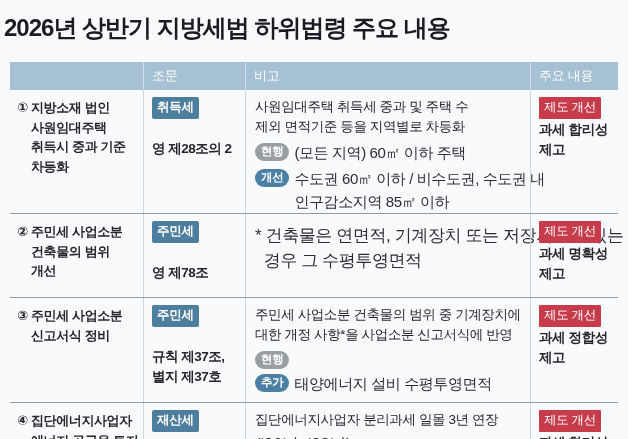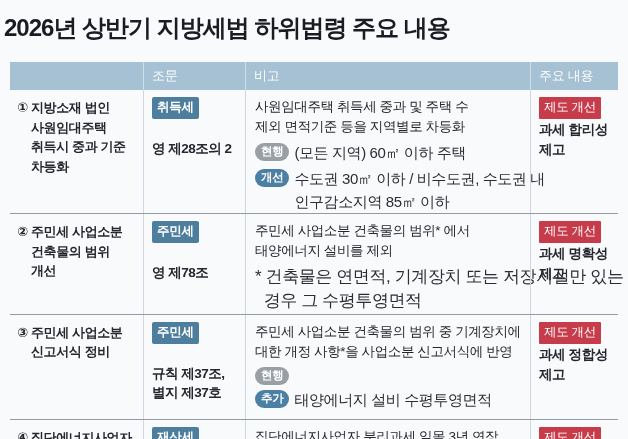--- a/index.html
+++ b/index.html
@@ -97,21 +97,21 @@
     </div>
     <div class="cell c-content">
       <div class="content-title">사원임대주택 취득세 중과 및 주택 수
 제외 면적기준 등을 지역별로 차등화</div>
       <div class="detail">
         <span class="pill gray">현행</span>
         <span class="detail-text">(모든 지역) 60㎡ 이하 주택</span>
       </div>
       <div class="detail">
         <span class="pill blue">개선</span>
-        <span class="detail-text">수도권 30㎡ 이하 / 비수도권, 수도권 내
+        <span class="detail-text">수도권 60㎡ 이하 / 비수도권, 수도권 내
 인구감소지역 85㎡ 이하</span>
       </div>
     </div>
     <div class="cell c-remark">
       <span class="remark-badge">제도 개선</span>
       <div class="remark-text">과세 합리성
 제고</div>
     </div>
   </div>
 
@@ -120,22 +120,20 @@
       <span class="num">②</span>
       <span class="item-text">주민세 사업소분
 건축물의 범위
 개선</span>
     </div>
     <div class="cell c-prov">
       <span class="tax-badge">주민세</span>
       <div class="prov-text">영 제78조</div>
     </div>
     <div class="cell c-content">
-      <div class="content-title">주민세 사업소분 건축물의 범위* 에서
-태양에너지 설비를 제외</div>
       <div class="note">* 건축물은 연면적, 기계장치 또는 저장시설만 있는
   경우 그 수평투영면적</div>
     </div>
     <div class="cell c-remark">
       <span class="remark-badge">제도 개선</span>
       <div class="remark-text">과세 명확성
 제고</div>
     </div>
   </div>
 

